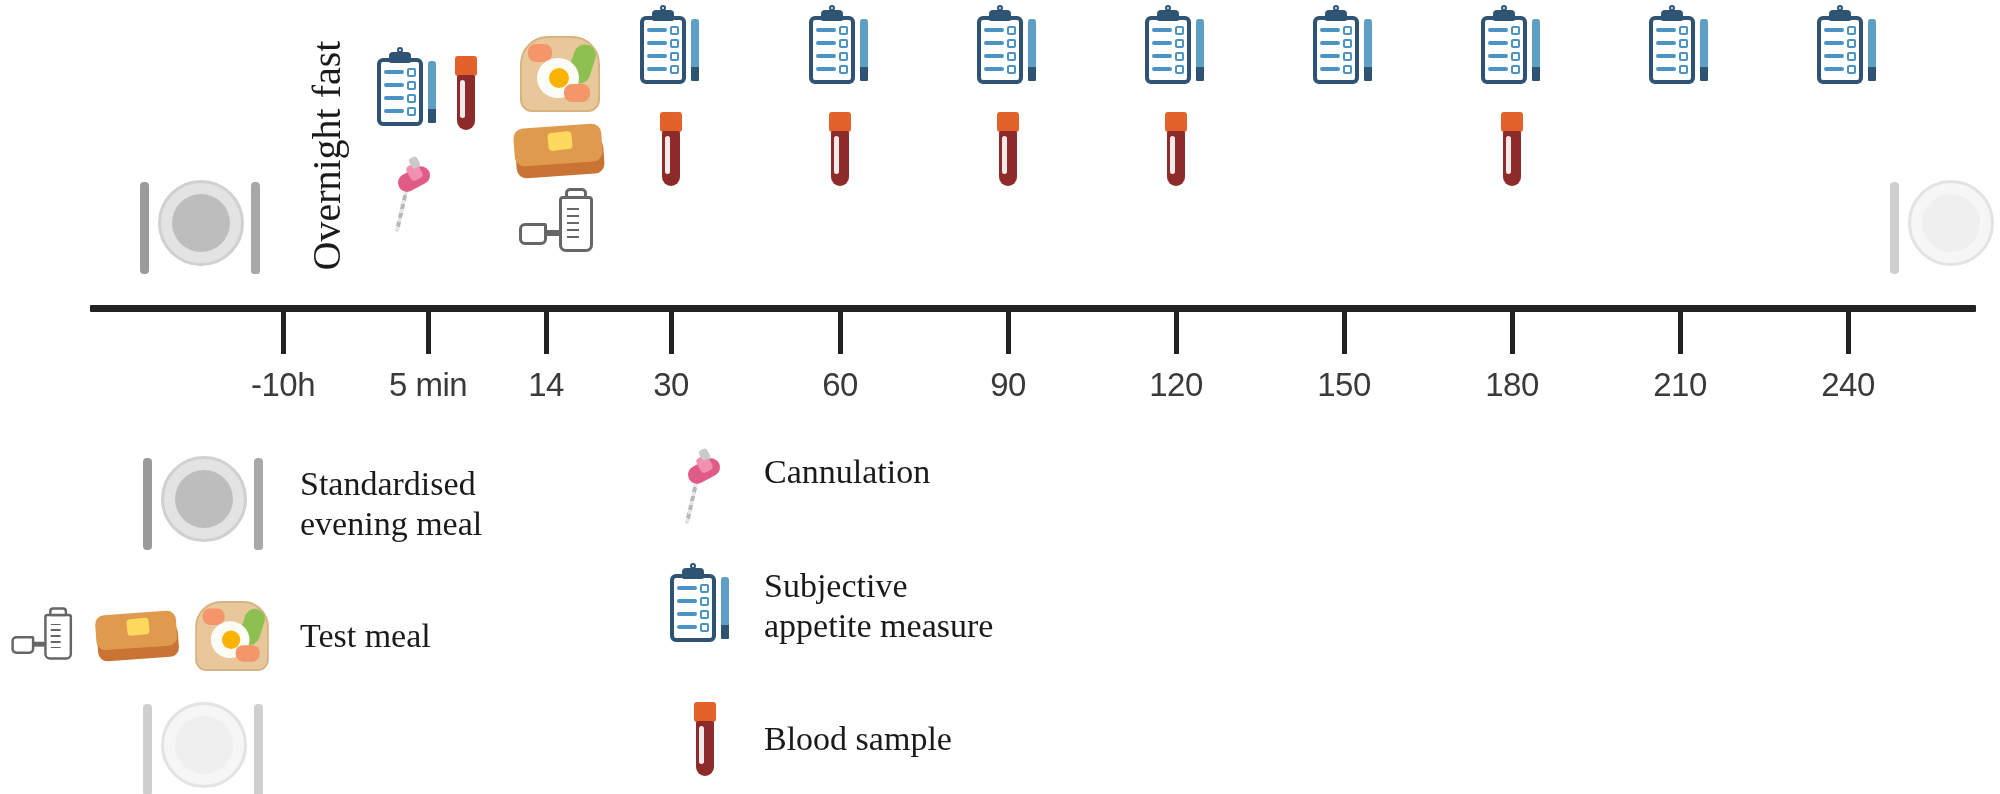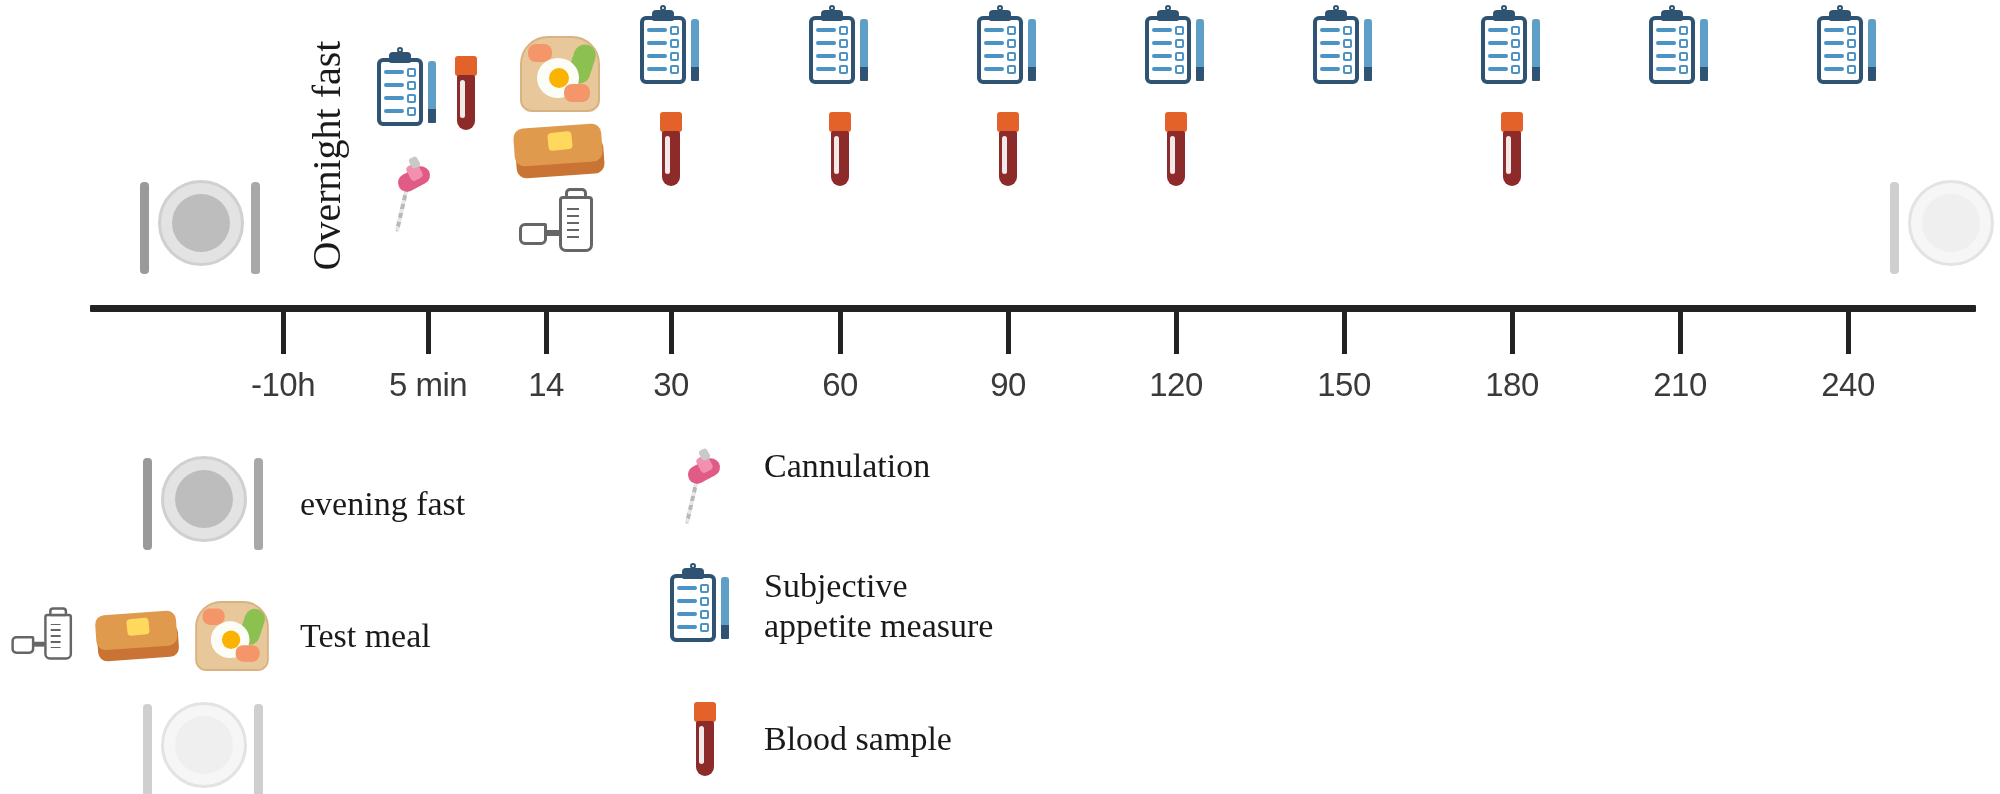--- a/index.html
+++ b/index.html
@@ -370,21 +370,22 @@
 
     <div class="legend-item" style="left:128px;top:12px;">
       <div class="legend-icon" style="width:150px">
         <div class="plate">
           <div class="fork"></div>
             <div class="dish"></div>
             <div class="knife"></div>
         </div>
       </div>
       <div class="legend-label">
-        <div>evening fast</div>
+        <div>Standardised</div>
+        <div>evening meal</div>
       </div>
     </div>
 
     <div class="legend-item" style="left:4px;top:158px;">
       <div class="legend-icon" style="width:274px;gap:4px;justify-content:flex-start;">
         <div class="shaker" style="transform:scale(.82);">
           <div class="bottle"></div>
             <div class="lid"></div>
             <div class="grad"></div>
           <div class="handle"></div>
@@ -418,21 +419,21 @@
 
     <div class="legend-item" style="left:668px;top:6px;">
       <div class="legend-icon" style="width:74px">
         <div class="cannula">
           <div class="tubing"></div>
             <div class="wing"></div>
             <div class="hub"></div>
             <div class="tip"></div>
         </div>
       </div>
-      <div class="legend-label" style="align-self:flex-start;">Cannulation</div>
+      <div class="legend-label" style="align-self:flex-start;margin-top:6px;">Cannulation</div>
     </div>
 
     <div class="legend-item" style="left:668px;top:262px;">
       <div class="legend-icon" style="width:74px">
         <div class="tube">
           <div class="cap"></div>
             <div class="body"></div>
             <div class="shine"></div>
         </div>
       </div>

